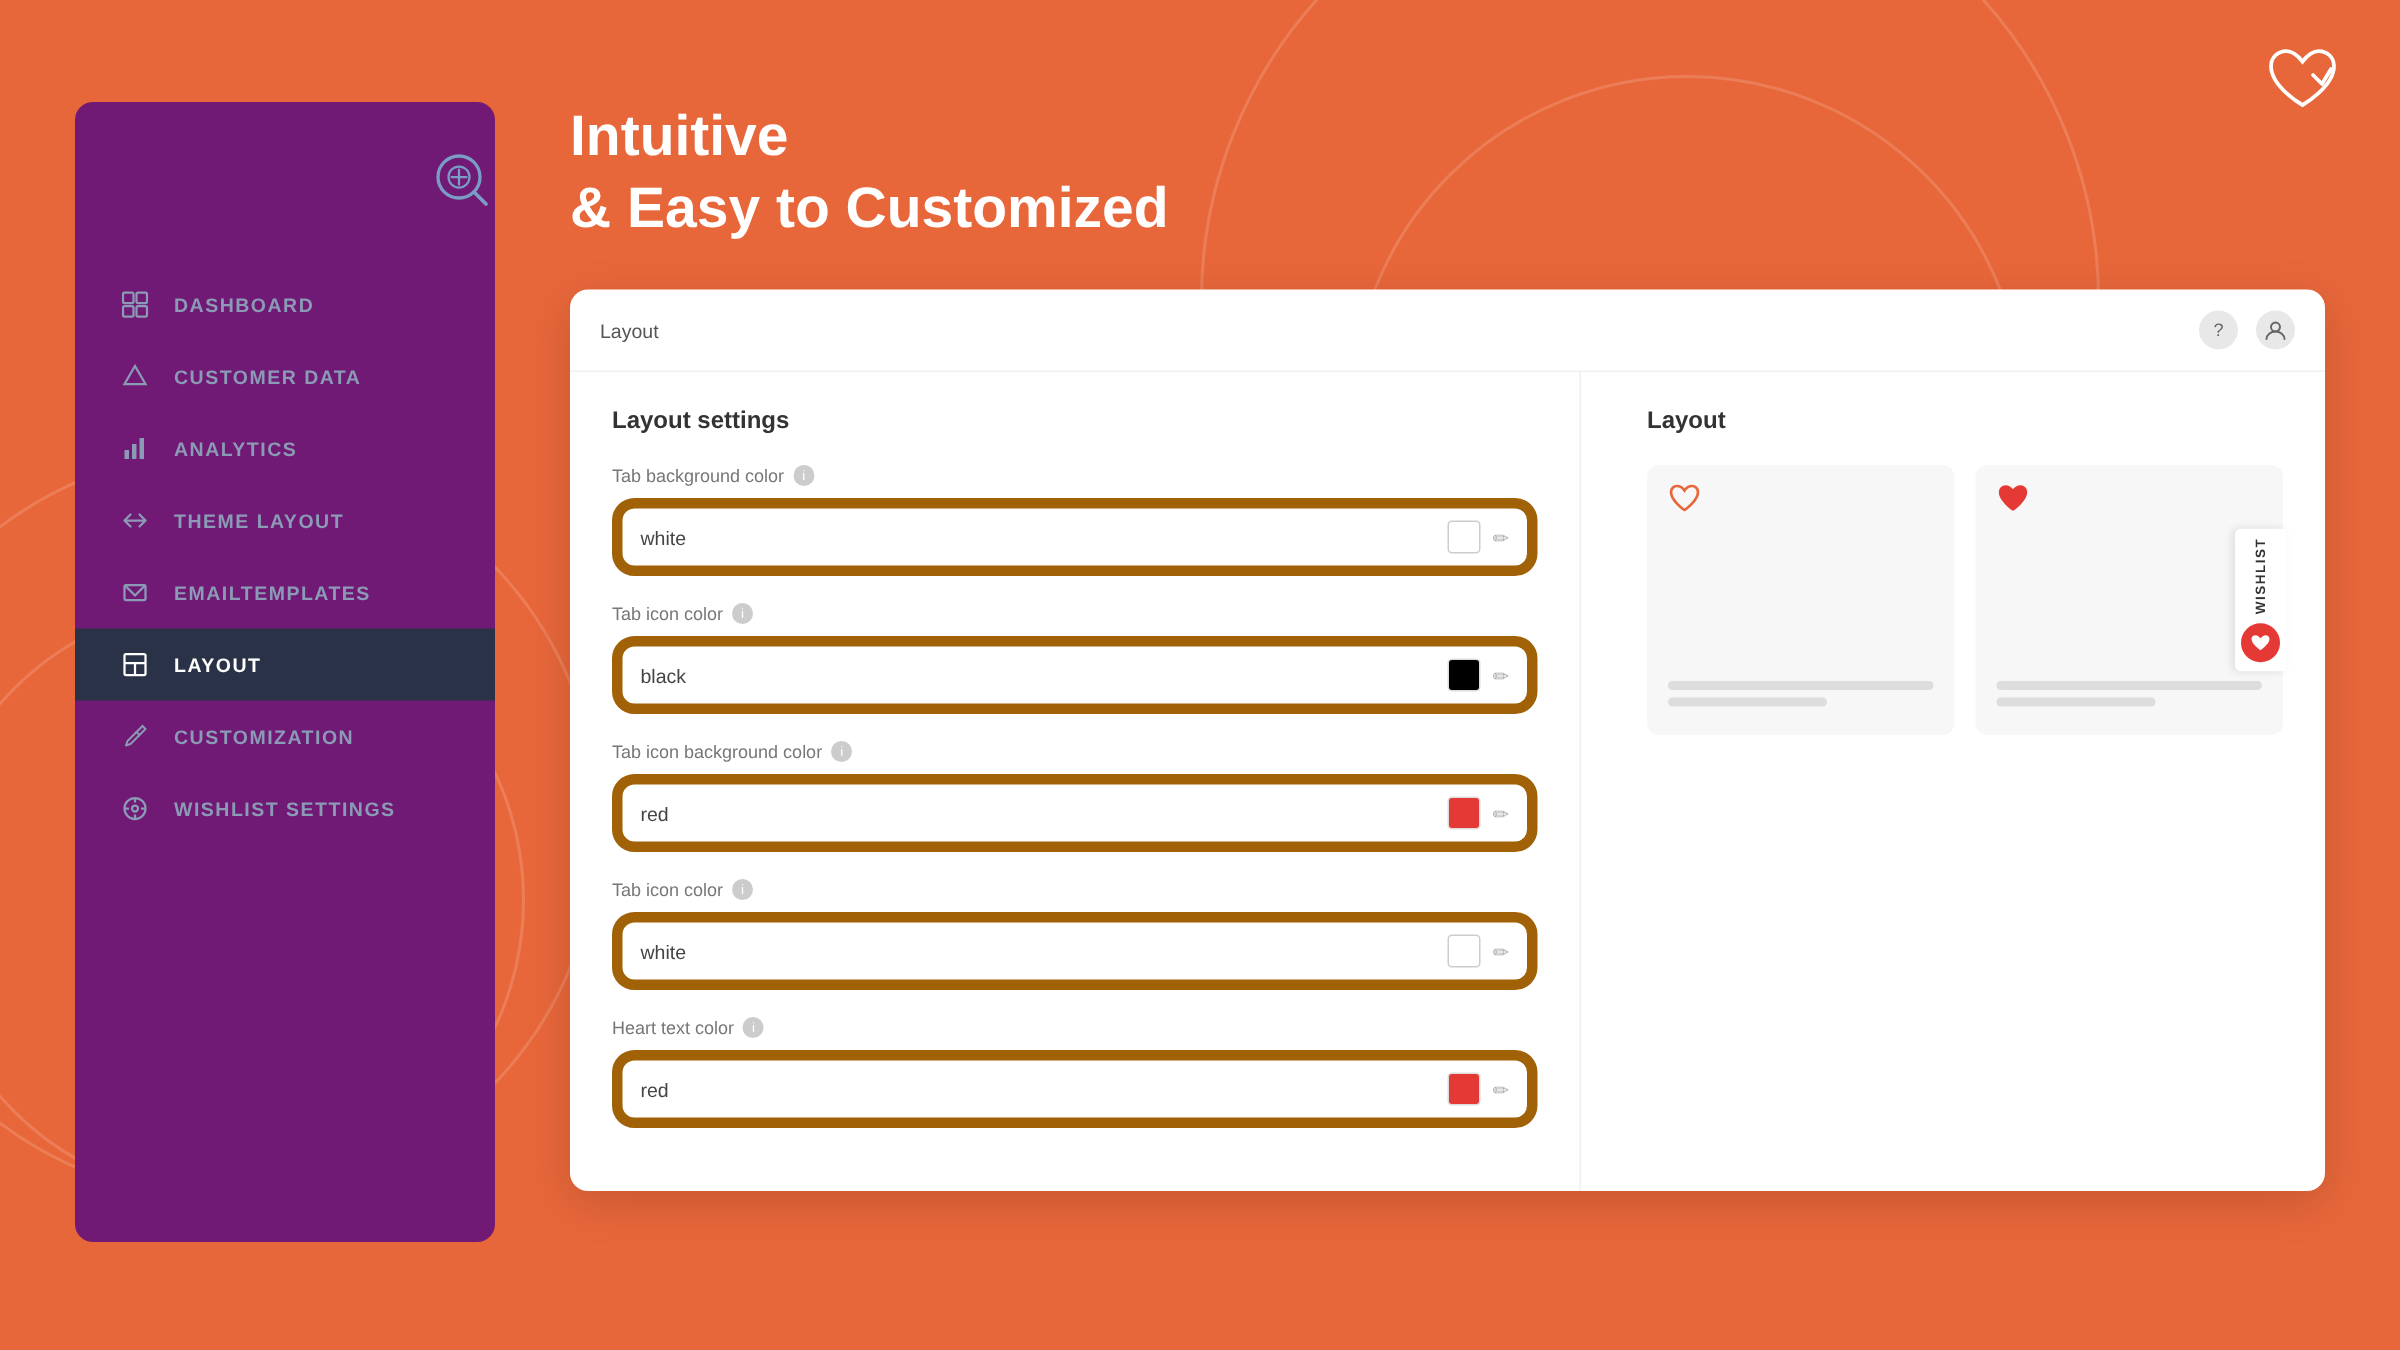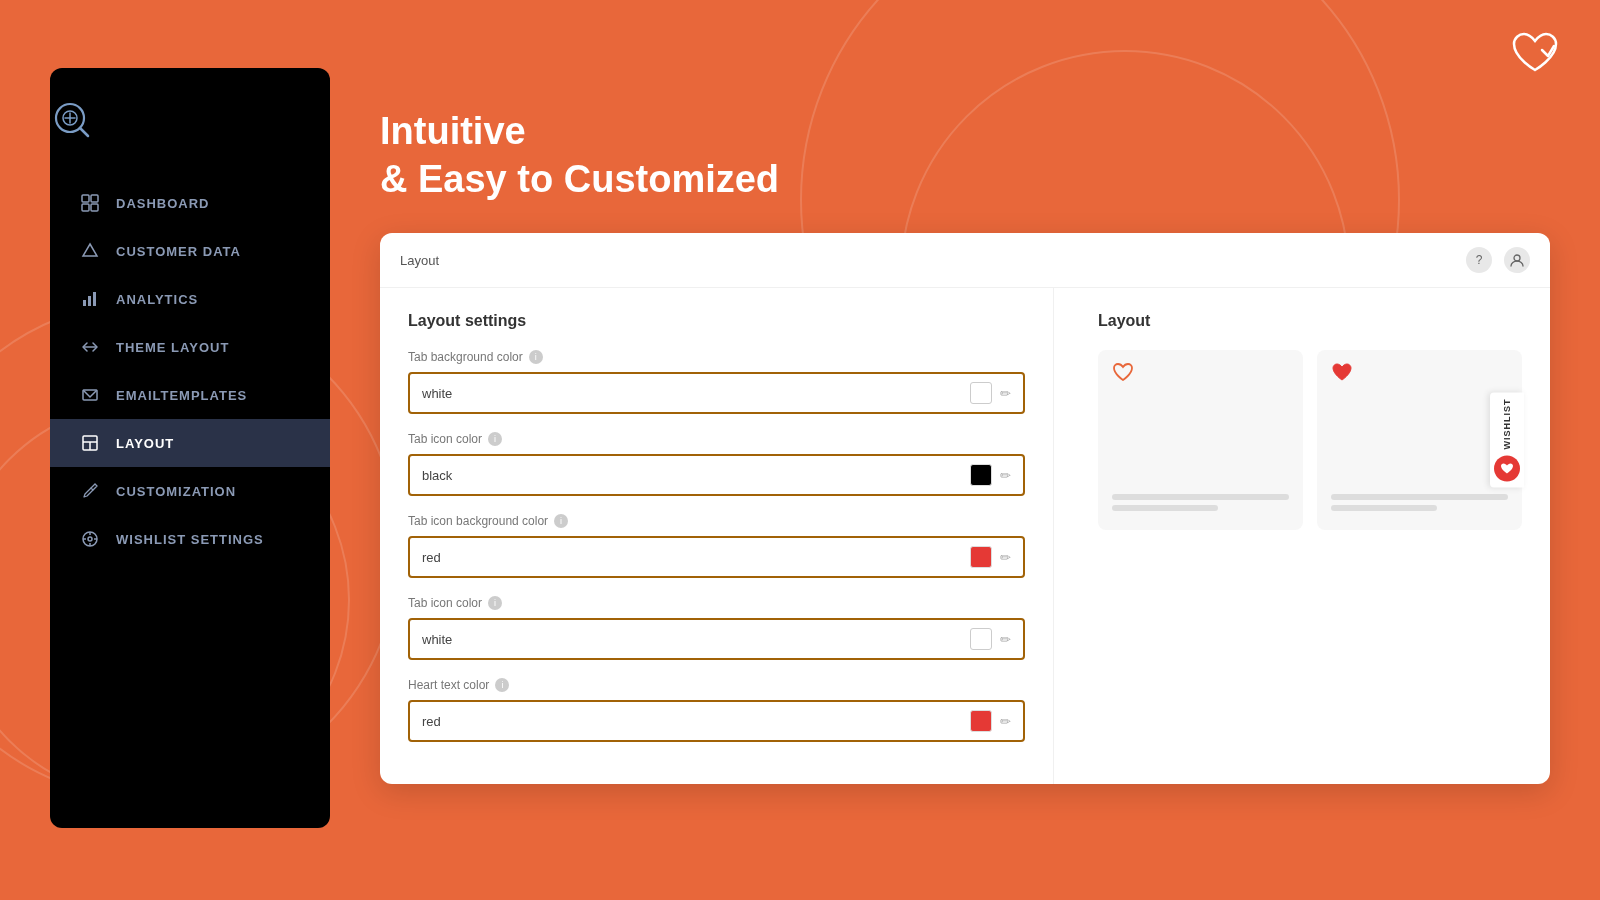--- a/index.html
+++ b/index.html
@@ -45,26 +45,26 @@
       font-size: 36px;
     }
 
     
     .sidebar {
       position: absolute;
       left: 50px;
       top: 68px;
       width: 280px;
       height: 760px;
-      background: #000000;
+      background: #701a75;
       border-radius: 12px;
       padding: 30px 0;
       display: flex;
       flex-direction: column;
-      align-items: flex-start;
+      align-items: flex-end;
     }
 
     .sidebar-logo {
       color: #aac4e8;
       margin-bottom: 30px;
       font-size: 28px;
     }
 
     .sidebar-nav {
       width: 100%;
@@ -104,21 +104,20 @@
       position: absolute;
       left: 380px;
       top: 68px;
       right: 50px;
       bottom: 30px;
     }
 
     .headline {
       color: white;
       margin-bottom: 30px;
-      margin-top: 40px;
     }
 
     .headline h1 {
       font-size: 38px;
       font-weight: 700;
       line-height: 1.25;
     }
 
     
     .layout-panel {
@@ -202,22 +201,22 @@
       align-items: center;
       justify-content: center;
       font-size: 9px;
       color: white;
       cursor: pointer;
     }
 
     .color-field {
       display: flex;
       align-items: center;
-      border: 2px solid #a16207;
-      border-radius: 4px;
+      border: 7px solid #a16207;
+      border-radius: 15px;
       padding: 8px 12px;
       background: white;
       gap: 8px;
     }
 
     .color-field-text {
       flex: 1;
       font-size: 13px;
       color: #444;
     }

